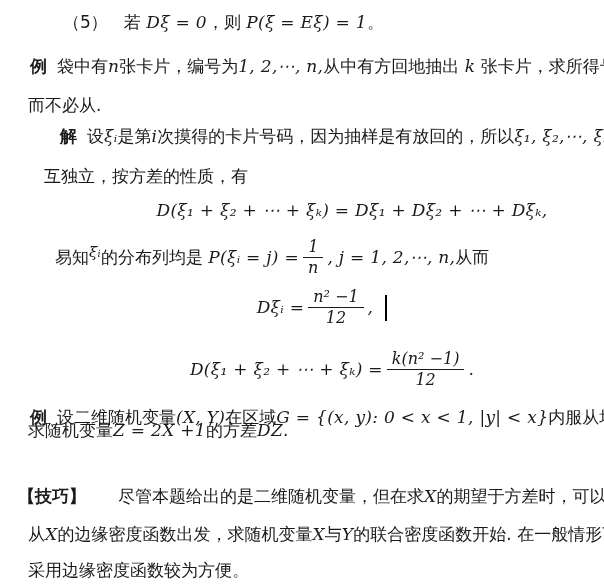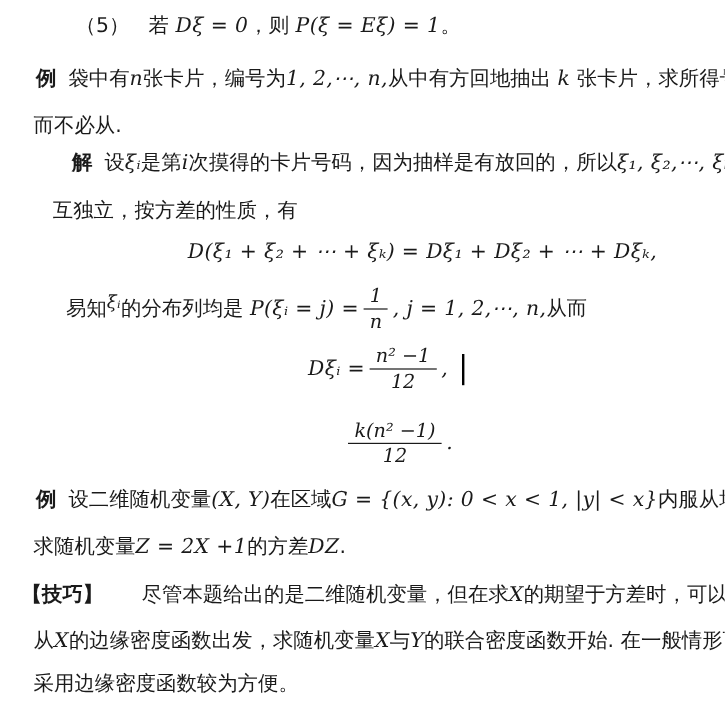--- a/index.html
+++ b/index.html
@@ -63,31 +63,31 @@
   </div>
 
   <div class="line centered" style="top:288px;padding-left:20px">
     <span class="m">Dξᵢ =</span><span class="frac">
         <span class="num">n² −1</span>
         <span class="den">12</span>
       </span><span class="m">,</span><span class="caret"></span>
   </div>
 
   <div class="line centered" style="top:350px;padding-left:30px">
-    <span class="frac">
+    <span class="m">D(ξ₁ + ξ₂ + ⋯ + ξₖ) =</span><span class="frac">
         <span class="num">k(n² −1)</span>
         <span class="den">12</span>
       </span><span class="m">.</span>
   </div>
 
   <div class="line" style="top:407px;left:30px">
     <span class="t lbl">例</span><span class="t">设二维随机变量</span><span class="m">(X, Y)</span><span class="t">在区域</span><span class="m">G = {(x, y): 0 &lt; x &lt; 1, |y| &lt; x}</span><span class="t">内服从均匀分布，</span>
   </div>
 
-  <div class="line" style="top:446px;left:28px">
+  <div class="line" style="top:420px;left:28px">
     <span class="t">求随机变量</span><span class="m">Z = 2X +1</span><span class="t">的方差</span><span class="m">DZ</span><span class="t">.</span>
   </div>
 
   <div class="line" style="top:486px;left:18px">
     <span class="t lbl-wide">【技巧】</span><span class="t">尽管本题给出的是二维随机变量，但在求</span><span class="m">X</span><span class="t">的期望于方差时，可以</span>
   </div>
 
   <div class="line" style="top:524px;left:28px">
     <span class="t">从</span><span class="m">X</span><span class="t">的边缘密度函数出发，求随机变量</span><span class="m">X</span><span class="t">与</span><span class="m">Y</span><span class="t">的联合密度函数开始. 在一般情形下，</span>
   </div>

